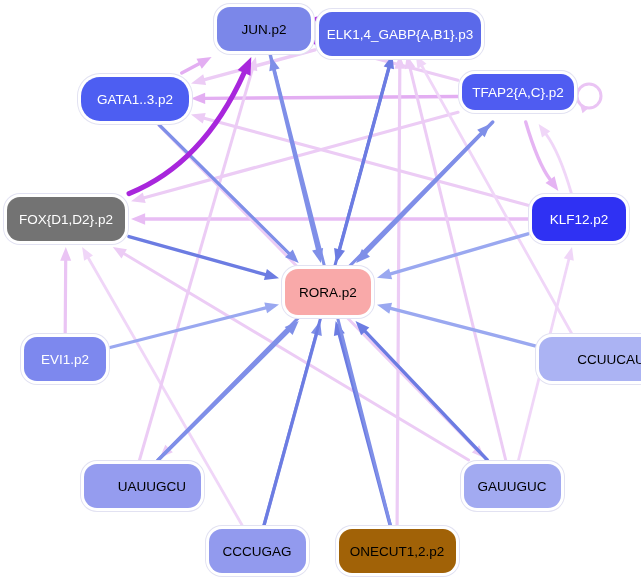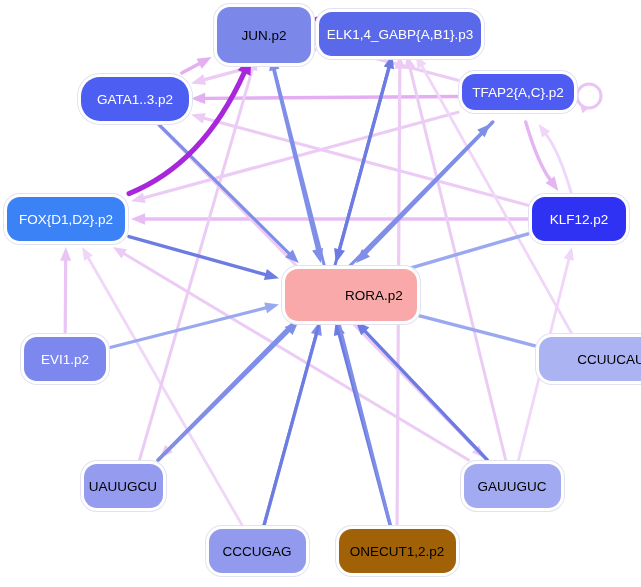--- a/index.html
+++ b/index.html
@@ -84,48 +84,48 @@
       <path d="M 390.4 525.0 Q 330.5 290.0 274.4 69.9" stroke="#7f8fe8" stroke-width="3" fill="none" stroke-linecap="round"></path>
       <polygon points="271.1,57.0 279.6,68.6 269.3,71.2" fill="#7f8fe8"></polygon>
       <path d="M 129.0 193.6 Q 203.1 163.7 244.1 72.9" stroke="#a826dc" stroke-width="5" fill="none" stroke-linecap="round"></path>
       <polygon points="251.3,57.0 250.5,75.8 237.7,70.1" fill="#a826dc"></polygon>
       <circle cx="321" cy="31" r="13" stroke="#b136e3" stroke-width="4" fill="none"></circle>
       <polygon points="312.6,21.0 308.3,29.9 303.2,23.8" fill="#b136e3"></polygon>
       <circle cx="589" cy="96" r="12" stroke="#eac4f4" stroke-width="3" fill="none"></circle>
       <polygon points="579.8,103.7 588.7,108.0 582.5,113.2" fill="#eac4f4"></polygon>
     </svg>
   <div id="nodes">
-      <div class="node" style="left: 217px; top: 7px; width: 94px; height: 56px; background: rgb(123, 135, 233); color: rgb(0, 0, 0);">
+      <div class="node" style="left: 217px; top: 7px; width: 94px; height: 44px; background: rgb(123, 135, 233); color: rgb(0, 0, 0);">
         <span>JUN.p2</span>
       </div>
       <div class="node" style="left: 319px; top: 12px; width: 162px; height: 44px; background: rgb(90, 105, 234); color: rgb(255, 255, 255);">
         <span>ELK1,4_GABP{A,B1}.p3</span>
       </div>
       <div class="node" style="left: 81px; top: 77px; width: 108px; height: 44px; background: rgb(77, 94, 242); color: rgb(255, 255, 255); border-radius: 19px;">
         <span>GATA1..3.p2</span>
       </div>
       <div class="node" style="left: 462px; top: 74px; width: 112px; height: 36px; background: rgb(79, 92, 241); color: rgb(255, 255, 255);">
         <span>TFAP2{A,C}.p2</span>
       </div>
-      <div class="node" style="left: 7px; top: 197px; width: 118px; height: 44px; background: #3b82f6; color: rgb(255, 255, 255);">
+      <div class="node" style="left: 7px; top: 197px; width: 118px; height: 44px; background: #737373; color: rgb(255, 255, 255);">
         <span>FOX{D1,D2}.p2</span>
       </div>
       <div class="node" style="left: 532px; top: 197px; width: 94px; height: 44px; background: rgb(47, 49, 243); color: rgb(255, 255, 255);">
         <span>KLF12.p2</span>
       </div>
-      <div class="node" style="left: 285px; top: 269px; width: 86px; height: 52px; background: rgb(249, 169, 169); color: rgb(0, 0, 0); padding-left: 46px;">
+      <div class="node" style="left: 285px; top: 269px; width: 86px; height: 46px; background: rgb(249, 169, 169); color: rgb(0, 0, 0);">
         <span>RORA.p2</span>
       </div>
       <div class="node" style="left: 24px; top: 337px; width: 82px; height: 44px; background: rgb(125, 136, 238); color: rgb(255, 255, 255);">
         <span>EVI1.p2</span>
       </div>
       <div class="node" style="left: 539px; top: 337px; width: 94px; height: 44px; background: rgb(171, 179, 243); color: rgb(0, 0, 0); padding-left: 25px;">
         <span>CCUUCAU</span>
       </div>
-      <div class="node" style="left: 83.5px; top: 464px; width: 79px; height: 44px; background: rgb(149, 156, 239); color: rgb(0, 0, 0);">
+      <div class="node" style="left: 83.5px; top: 464px; width: 97px; height: 44px; background: rgb(149, 156, 239); color: rgb(0, 0, 0); padding-left: 20px;">
         <span>UAUUGCU</span>
       </div>
       <div class="node" style="left: 208.5px; top: 529px; width: 97px; height: 44px; background: rgb(146, 154, 238); color: rgb(0, 0, 0);">
         <span>CCCUGAG</span>
       </div>
       <div class="node" style="left: 338.5px; top: 529px; width: 117px; height: 44px; background: #a16207; color: rgb(0, 0, 0);">
         <span>ONECUT1,2.p2</span>
       </div>
       <div class="node" style="left: 463.5px; top: 464px; width: 97px; height: 44px; background: rgb(162, 170, 241); color: rgb(0, 0, 0);">
         <span>GAUUGUC</span>

